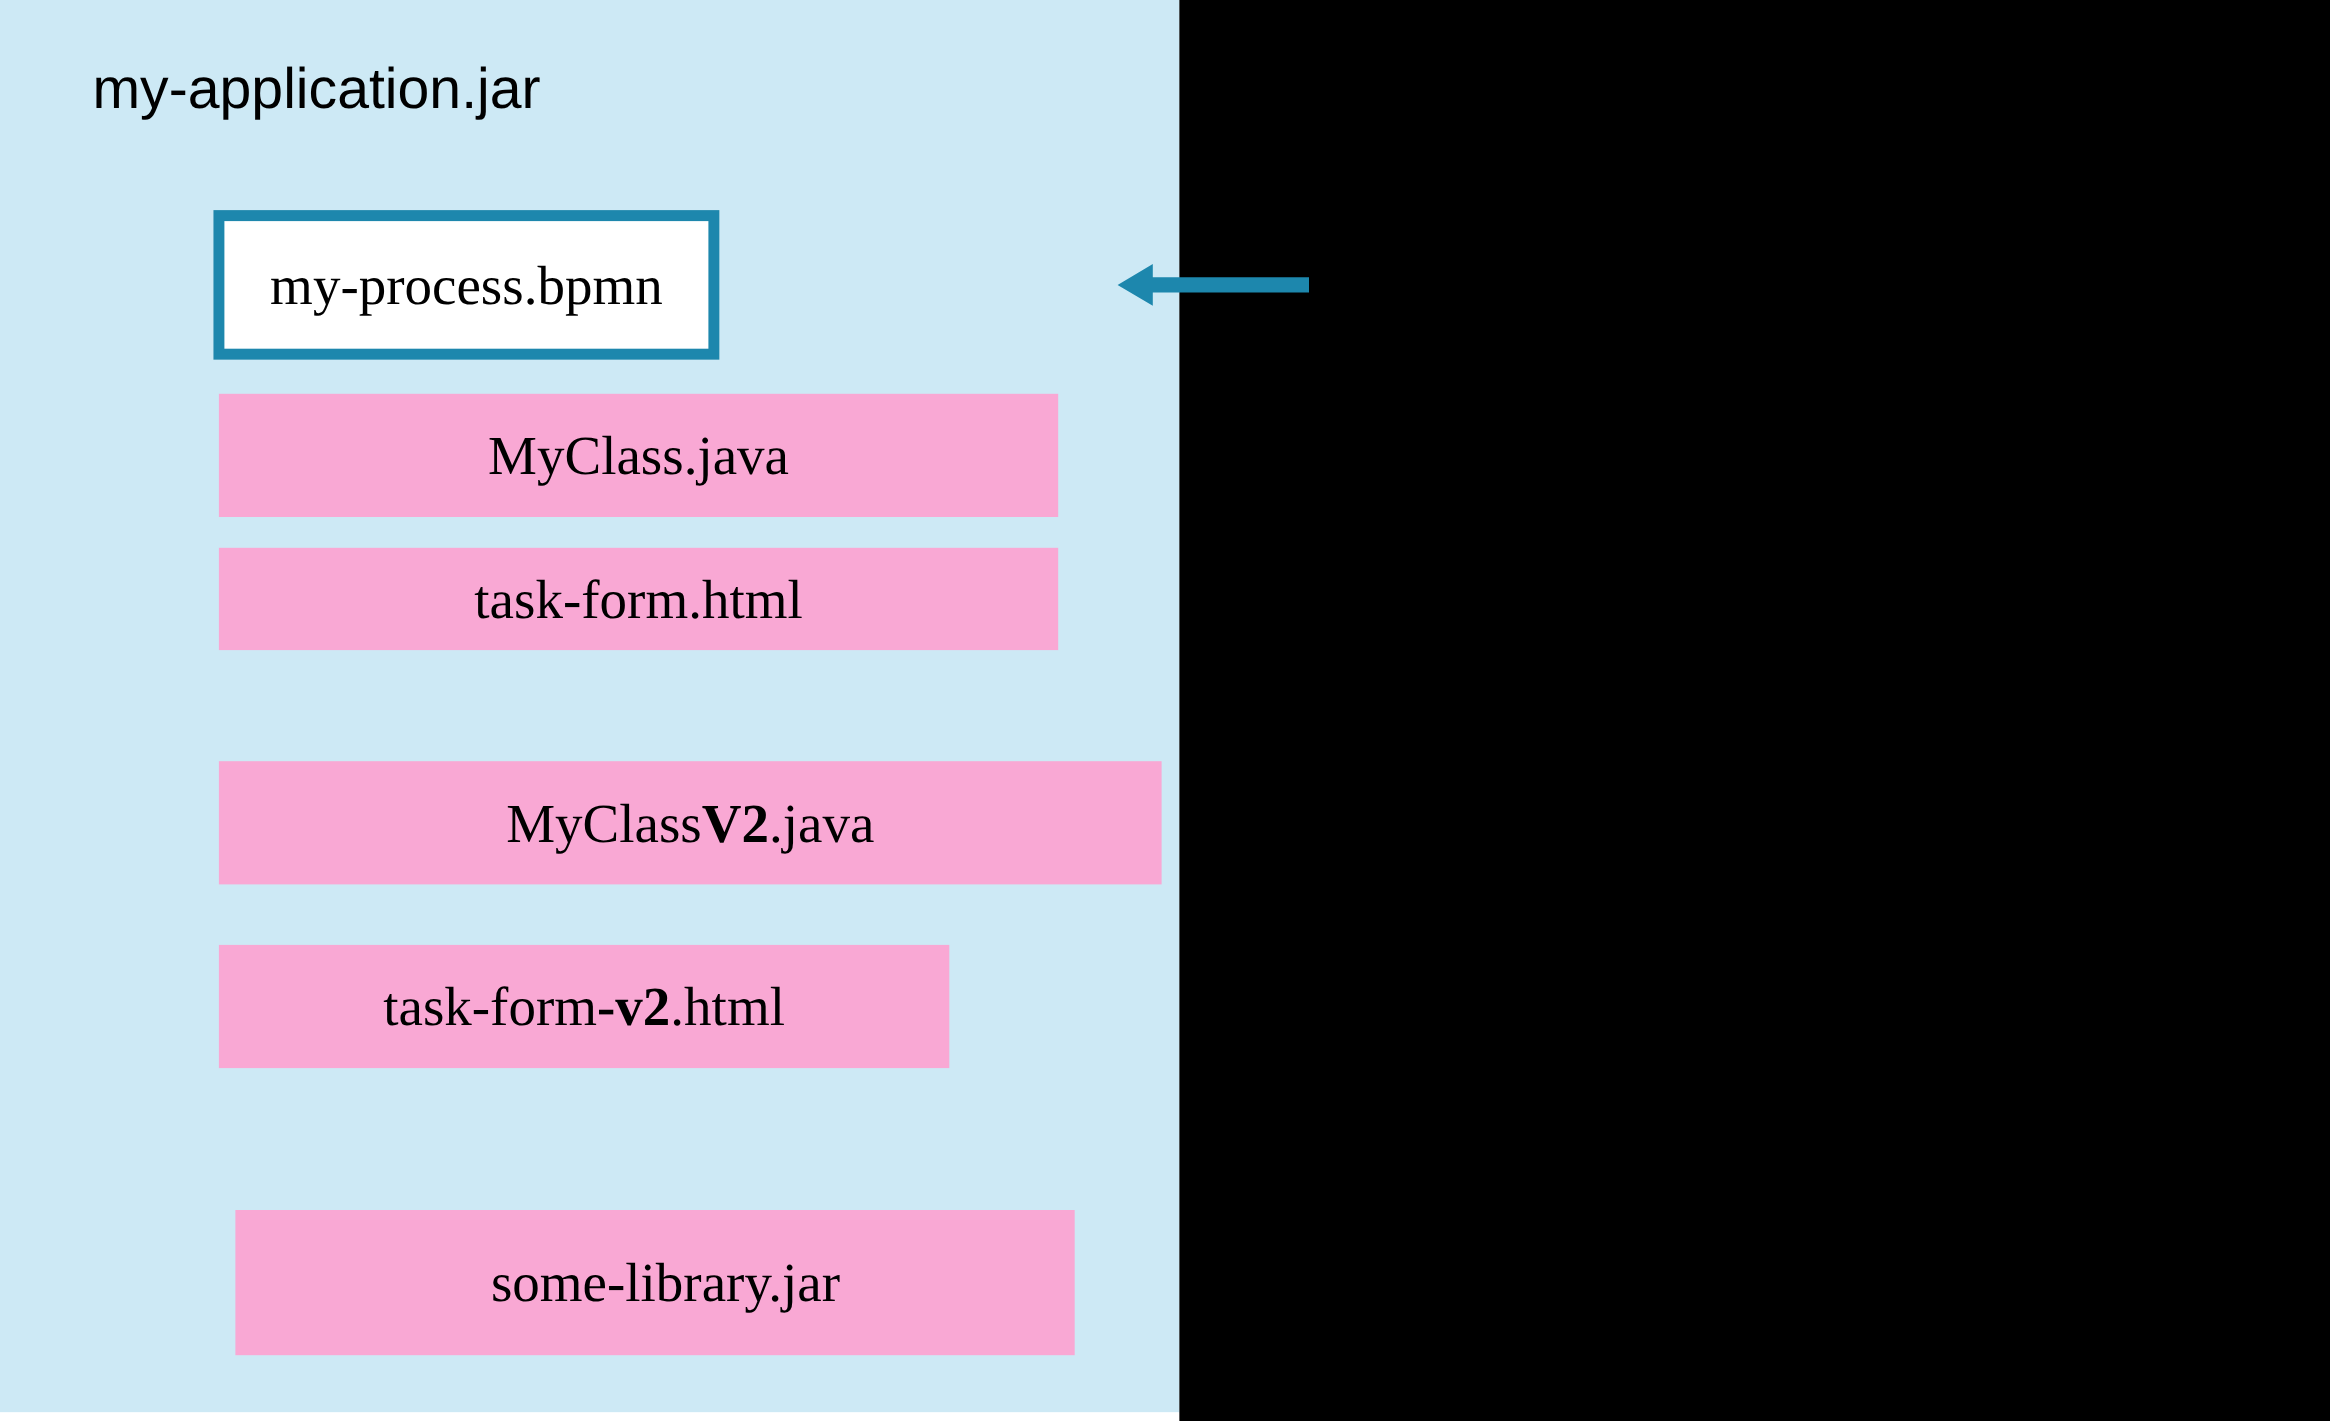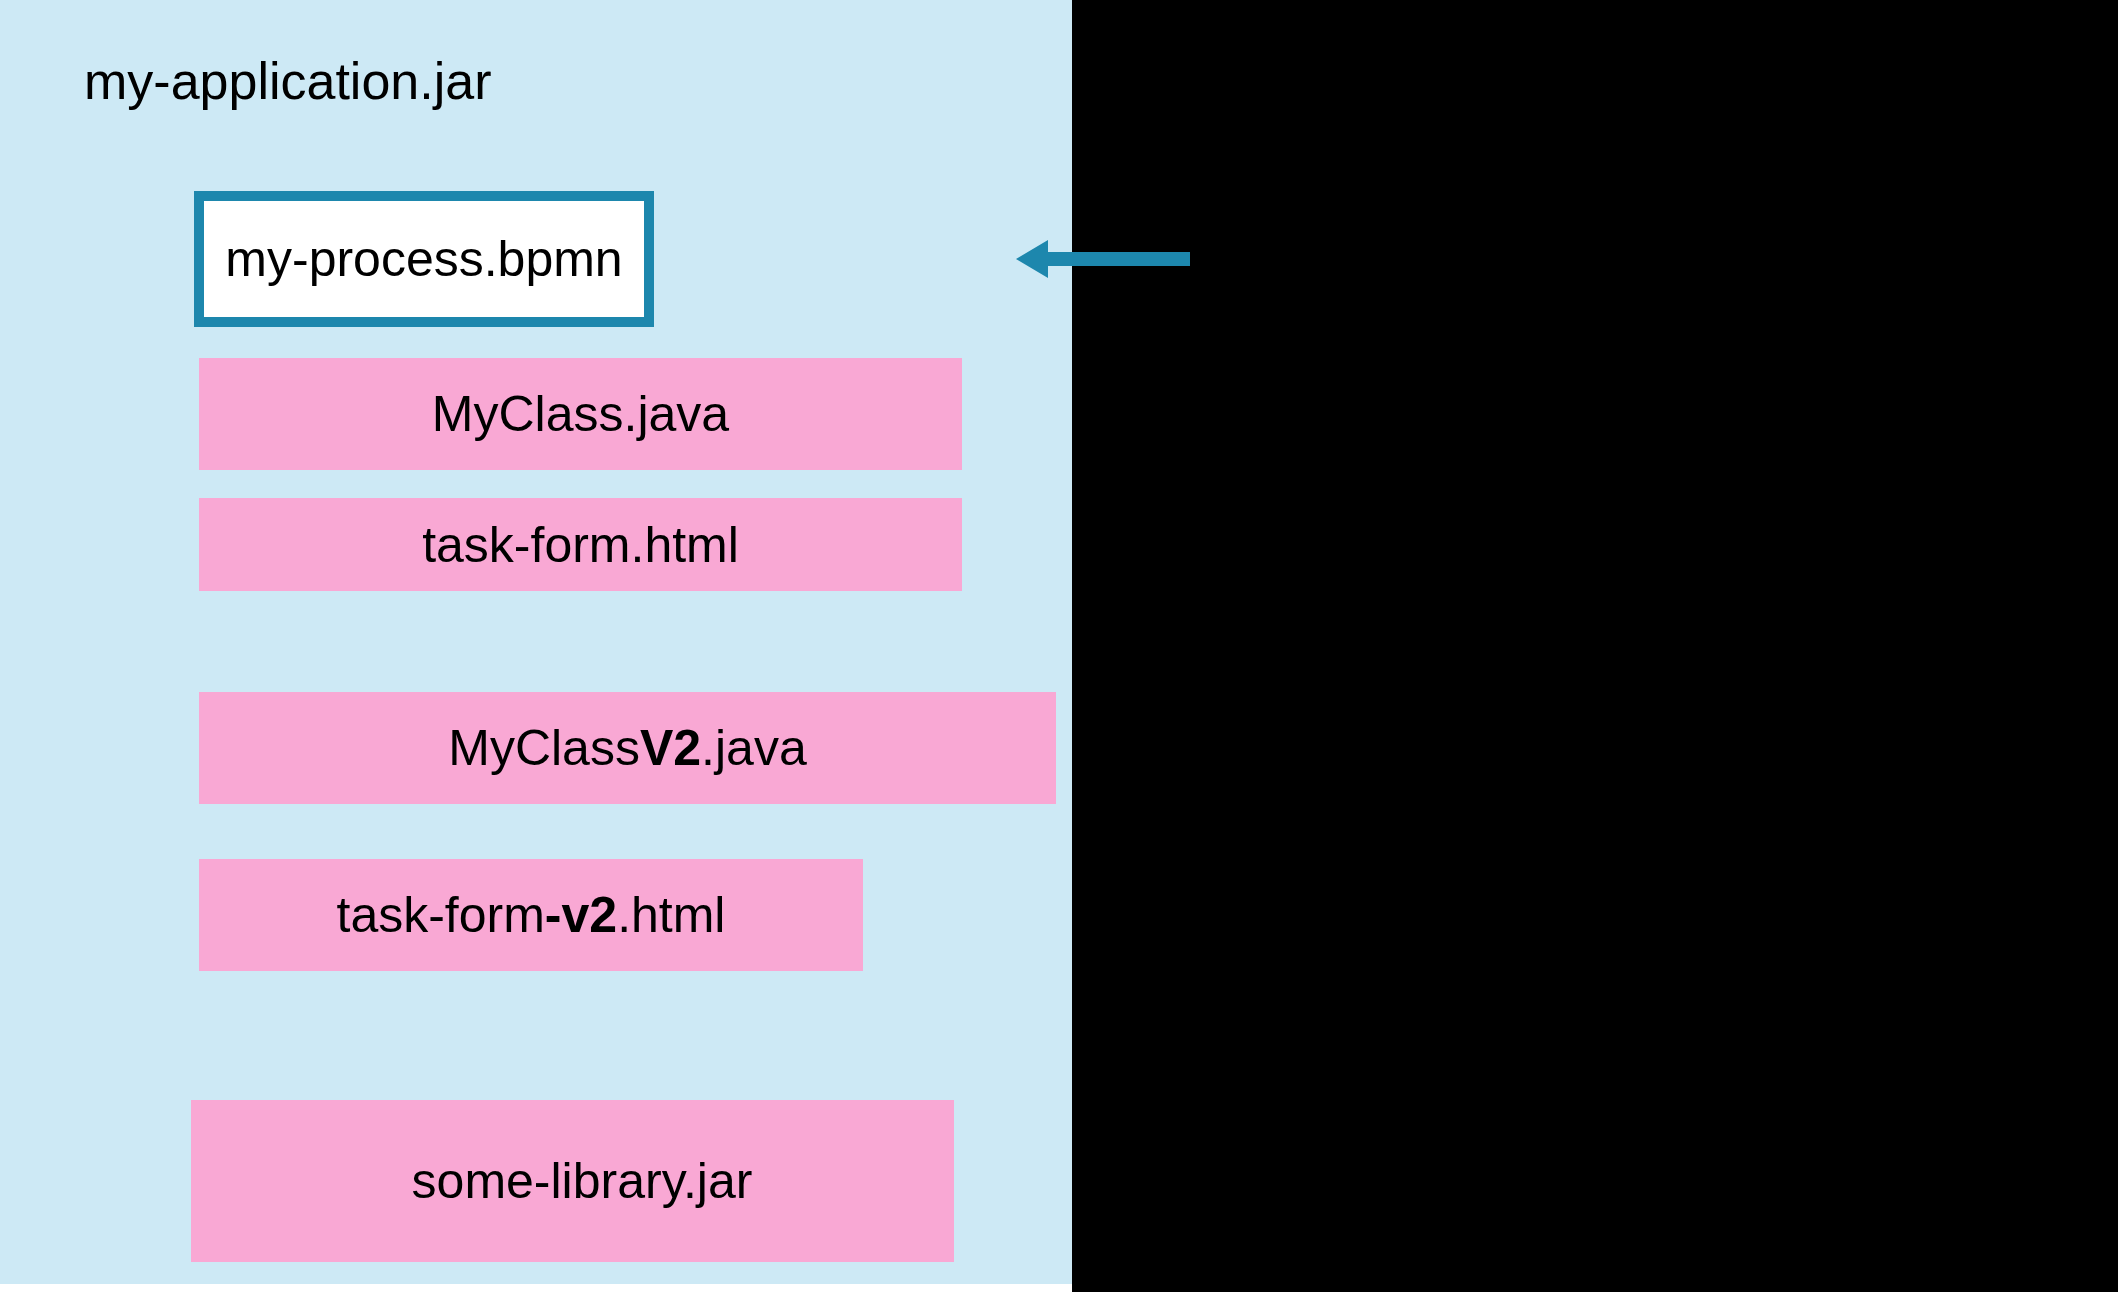--- a/index.html
+++ b/index.html
@@ -72,20 +72,21 @@
     border: 10px solid #1d87ad;
   }
 
   .file-box.plain {
     background: #f9a8d4;
     border: 0;
   }
 
   .file-box .label {
     display: inline-block;
+    font-family: Liberation Serif, serif;
   }
   .file-box .label b {
     font-weight: 700;
   }
 
   
   .arrow {
     position: absolute;
     left: 1014px;
     top: 235px;
@@ -128,21 +129,21 @@
       </div>
       <div class="file-box plain" style="left: 199px; top: 498px; width: 763px; height: 93px;">
         <span class="label"><span>task-form.html</span></span>
       </div>
       <div class="file-box plain" style="left: 199px; top: 692px; width: 857px; height: 112px;">
         <span class="label"><span>MyClass</span><b>V2</b><span>.java</span></span>
       </div>
       <div class="file-box plain" style="left: 199px; top: 859px; width: 664px; height: 112px; text-align: right;">
         <span class="label"><span>task-form</span><b>-v2</b><span>.html</span></span>
       </div>
-      <div class="file-box plain" style="left: 191px; top: 1100px; width: 763px; height: 162px; padding-left: 19px;">
+      <div class="file-box plain" style="left: 214px; top: 1100px; width: 763px; height: 132px; padding-left: 19px;">
         <span class="label"><span>some-library.jar</span></span>
       </div>
     </div>
 
   <div class="arrow">
     <svg width="190" height="48" viewBox="0 0 190 48" xmlns="http://www.w3.org/2000/svg">
       <path d="M 2 24 L 34 5 L 34 17 L 176 17 L 176 31 L 34 31 L 34 43 Z" fill="#1d87ad"></path>
     </svg>
   </div>
 

